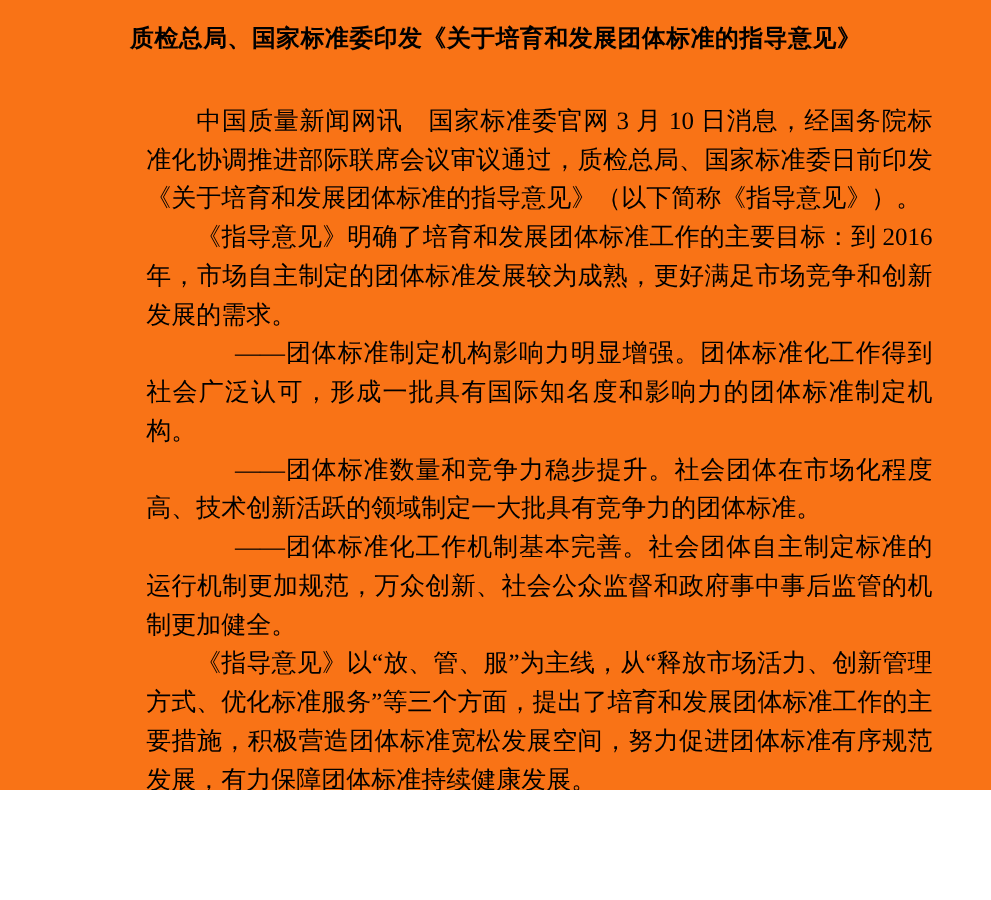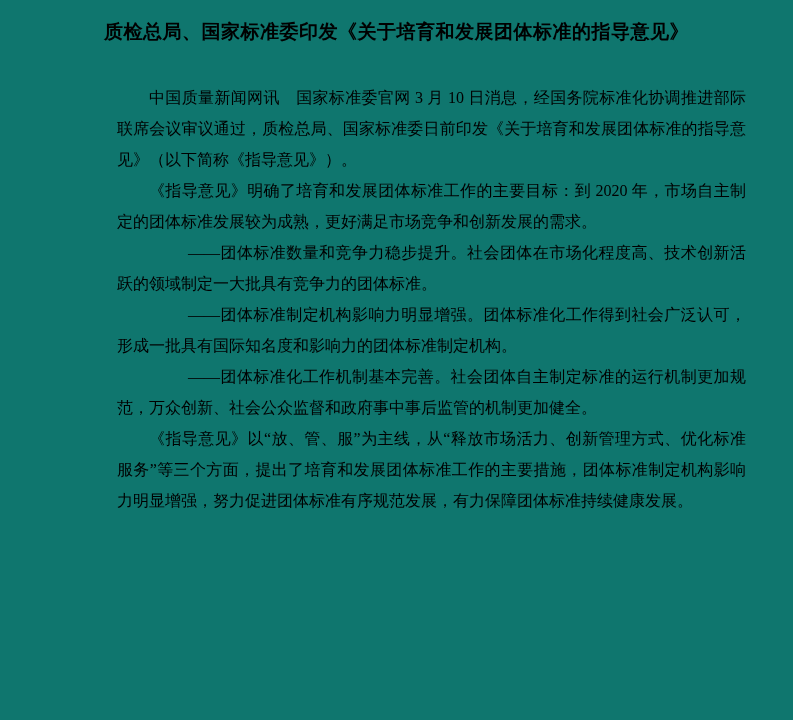--- a/index.html
+++ b/index.html
@@ -3,56 +3,56 @@
 <meta charset="utf-8">
 <style>
   html, body {
     margin: 0;
     padding: 0;
     background: #ffffff;
   }
   .page {
     position: relative;
     width: 793px;
-    height: 720px;
-    background: #0f766e;
+    height: 632px;
+    background: #f97316;
     overflow: hidden;
     font-family: "Liberation Serif", "DejaVu Serif", serif;
     color: #000000;
   }
   .doc-title {
     margin: 18px 0 0 0;
     font-size: 19px;
     line-height: 28px;
     font-weight: bold;
     text-align: center;
     white-space: nowrap;
     letter-spacing: 0.5px;
   }
   .doc-content {
     margin: 36px 47px 0 117px; 
-    font-size: 16px;
+    font-size: 20px;
     line-height: 31px;
     text-align: justify;
     text-justify: inter-character;
   }
   .doc-content p {
     margin: 0;
     padding: 0;
   }
   .para-normal { text-indent: 2em; }
   .para-dash   { text-indent: 71px; }
 </style>
 </head>
 <body>
 
 <div class="page">
   <h1 class="doc-title">质检总局、国家标准委印发《关于培育和发展团体标准的指导意见》</h1>
 
   <div class="doc-content">
     <p class="para-normal">中国质量新闻网讯　国家标准委官网 3 月 10 日消息，经国务院标准化协调推进部际联席会议审议通过，质检总局、国家标准委日前印发《关于培育和发展团体标准的指导意见》（以下简称《指导意见》）。</p>
-    <p class="para-normal">《指导意见》明确了培育和发展团体标准工作的主要目标：到 2020 年，市场自主制定的团体标准发展较为成熟，更好满足市场竞争和创新发展的需求。</p>
+    <p class="para-normal">《指导意见》明确了培育和发展团体标准工作的主要目标：到 2016 年，市场自主制定的团体标准发展较为成熟，更好满足市场竞争和创新发展的需求。</p>
+    <p class="para-dash">——团体标准制定机构影响力明显增强。团体标准化工作得到社会广泛认可，形成一批具有国际知名度和影响力的团体标准制定机构。</p>
     <p class="para-dash">——团体标准数量和竞争力稳步提升。社会团体在市场化程度高、技术创新活跃的领域制定一大批具有竞争力的团体标准。</p>
-    <p class="para-dash">——团体标准制定机构影响力明显增强。团体标准化工作得到社会广泛认可，形成一批具有国际知名度和影响力的团体标准制定机构。</p>
     <p class="para-dash">——团体标准化工作机制基本完善。社会团体自主制定标准的运行机制更加规范，万众创新、社会公众监督和政府事中事后监管的机制更加健全。</p>
-    <p class="para-normal">《指导意见》以“放、管、服”为主线，从“释放市场活力、创新管理方式、优化标准服务”等三个方面，提出了培育和发展团体标准工作的主要措施，团体标准制定机构影响力明显增强，努力促进团体标准有序规范发展，有力保障团体标准持续健康发展。</p>
+    <p class="para-normal">《指导意见》以“放、管、服”为主线，从“释放市场活力、创新管理方式、优化标准服务”等三个方面，提出了培育和发展团体标准工作的主要措施，积极营造团体标准宽松发展空间，努力促进团体标准有序规范发展，有力保障团体标准持续健康发展。</p>
   </div>
 </div>
 
 </body></html>

